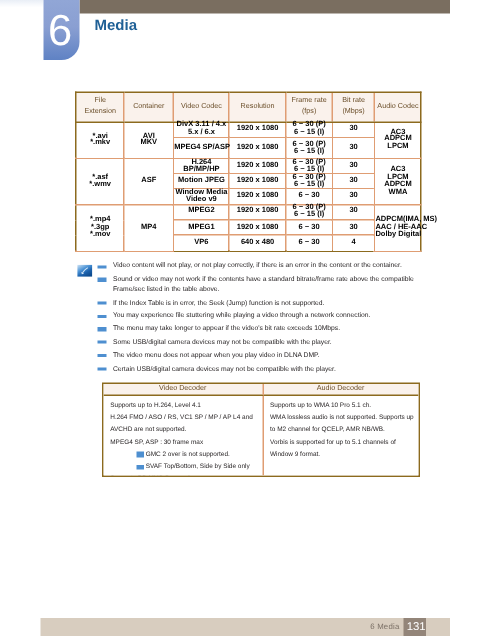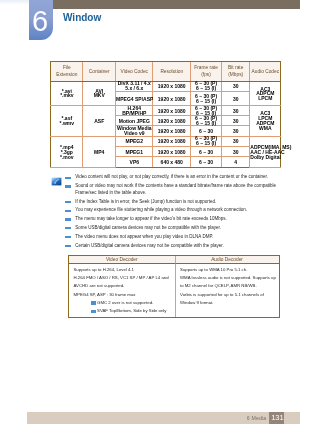--- a/index.html
+++ b/index.html
@@ -55,21 +55,21 @@
 </style>
 </head>
 <body>
 
 <div class="page">
   <div class="topstrip"></div>
   <div class="topbar"></div>
   <div class="chaptab">
     <div class="chapnum">6</div>
   </div>
-  <div class="chaptitle">Window</div>
+  <div class="chaptitle">Media</div>
 
   <div class="tblwrap">
     <table class="fmt">
       <colgroup>
           <col style="width:32px">
           <col style="width:32.8px">
           <col style="width:37.4px">
           <col style="width:37.5px">
           <col style="width:31.2px">
           <col style="width:28.1px">

